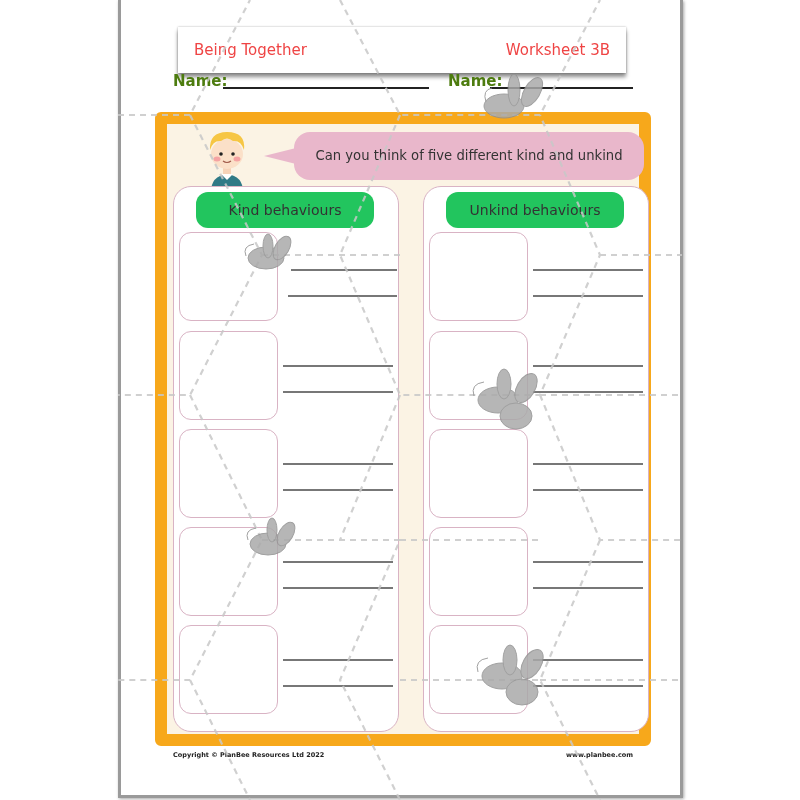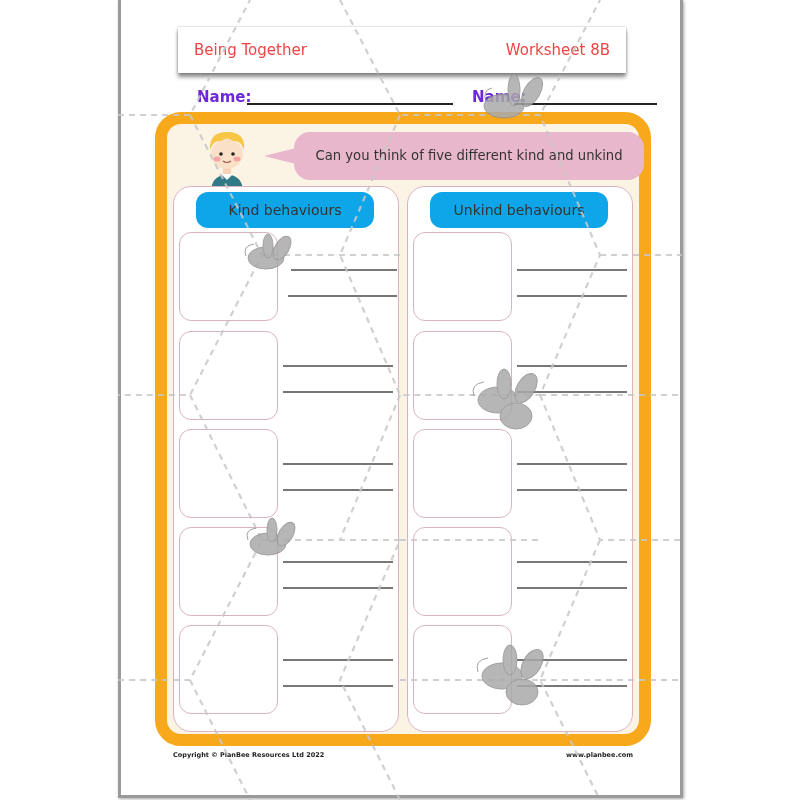--- a/index.html
+++ b/index.html
@@ -16,31 +16,31 @@
   .title-bar {
     position: absolute; left: 57px; top: 27px; width: 448px; height: 46px;
     background: #ffffff;
     box-shadow: 0 4px 4px rgba(0,0,0,0.45), 0 0 2px rgba(0,0,0,0.3);
     display: flex; align-items: center; justify-content: space-between;
     padding: 0 16px;
     font-size: 15px; color: #ef4444;
   }
 
   .name-row {
-    position: absolute; left: 52px; top: 88px; width: 460px; height: 20px;
-    font-weight: bold; font-size: 15px; color: #6d28d9; margin-left: 24px;
+    position: absolute; left: 52px; top: 72px; width: 460px; height: 20px;
+    font-weight: bold; font-size: 15px; color: #4d7c0f;
   }
   .name-row .lbl { position: absolute; top: 0; }
   .name-row .line { position: absolute; top: 15px; height: 2px; background: #222; }
 
   .frame {
     position: absolute; left: 34px; top: 112px; width: 496px; height: 634px;
     background: #fbf3e4;
     border: 12px solid #f7a81b;
-    border-radius: 26px;
+    border-radius: 6px;
   }
 
   .boy {
     position: absolute; left: 30px; top: -2px; width: 60px; height: 70px;
   }
 
   .bubble {
     position: absolute; left: 127px; top: 8px; width: 350px; height: 48px;
     background: #e9b7cb; border-radius: 16px;
     display: flex; flex-direction: column; align-items: center; justify-content: center;
@@ -51,25 +51,25 @@
     border-top: 8px solid transparent; border-bottom: 8px solid transparent;
     border-right: 32px solid #e9b7cb;
   }
 
   .column {
     position: absolute; top: 62px; width: 226px; height: 546px;
     background: #ffffff;
     border: 1.5px solid #d9b3c4; border-radius: 18px;
   }
   .column.left { left: 6px; }
-  .column.right { left: 240px; }
+  .column.right { left: 256px; }
 
   .col-header {
     position: absolute; left: 22px; top: 5px; width: 178px; height: 36px;
-    background: #0ea5e9; border-radius: 12px;
+    background: #22c55e; border-radius: 12px;
     display: flex; align-items: center; justify-content: center;
     font-size: 14px; color: #333;
   }
 
   .entry { position: absolute; left: 5px; width: 214px; height: 90px; }
   .draw-box {
     position: absolute; left: 0; top: 0; width: 99px; height: 89px;
     border: 1.3px solid #d9b3c4; border-radius: 12px; background: #fff;
   }
   .write-line {
@@ -85,21 +85,21 @@
 
   .watermark { position: absolute; left: 0; top: 0; width: 800px; height: 800px; pointer-events: none; }
 </style>
 </head>
 <body>
 
 <div class="page">
 
   <div class="title-bar">
     <span>Being Together</span>
-    <span>Worksheet 8B</span>
+    <span>Worksheet 3B</span>
   </div>
 
   <div class="name-row">
     <span class="lbl" style="left:0">Name:</span>
     <div class="line" style="left:50px;width:206px"></div>
     <span class="lbl" style="left:275px">Name:</span>
     <div class="line" style="left:317px;width:143px"></div>
   </div>
 
   <div class="frame">

